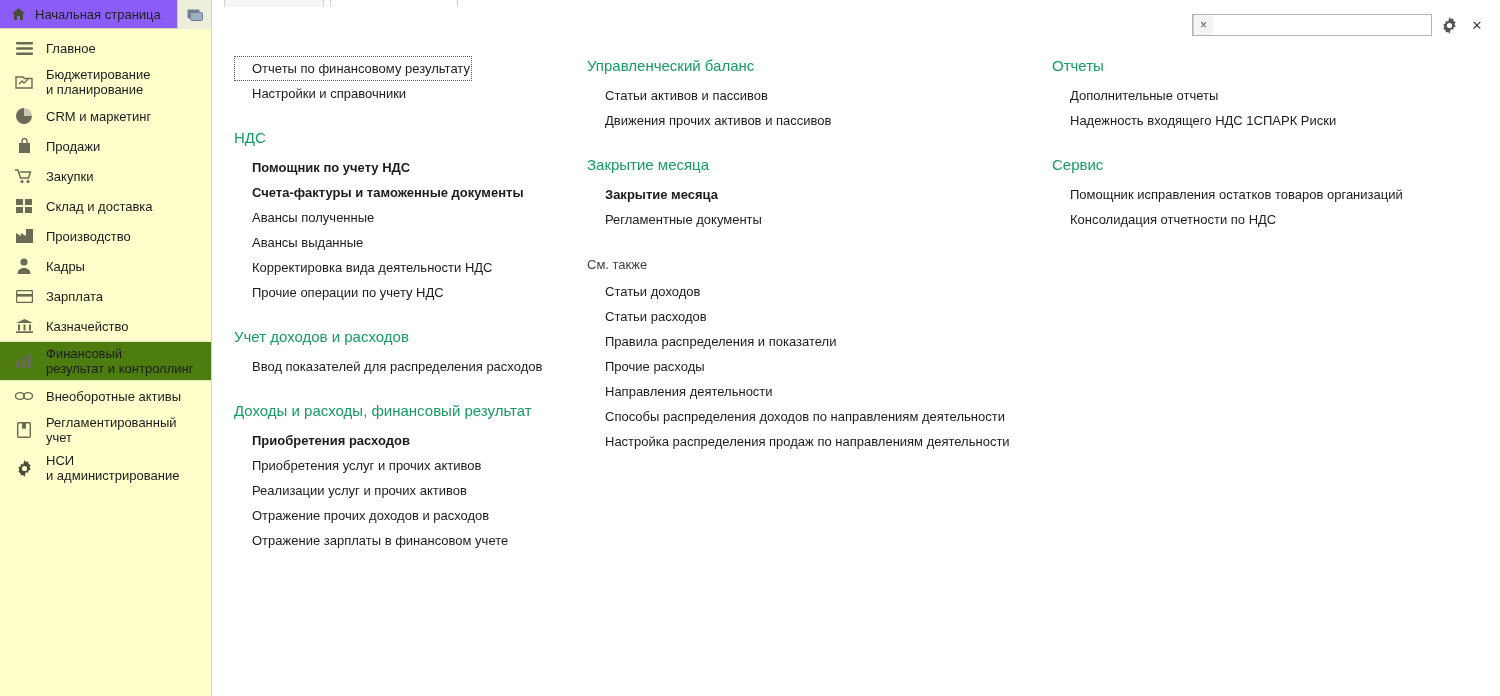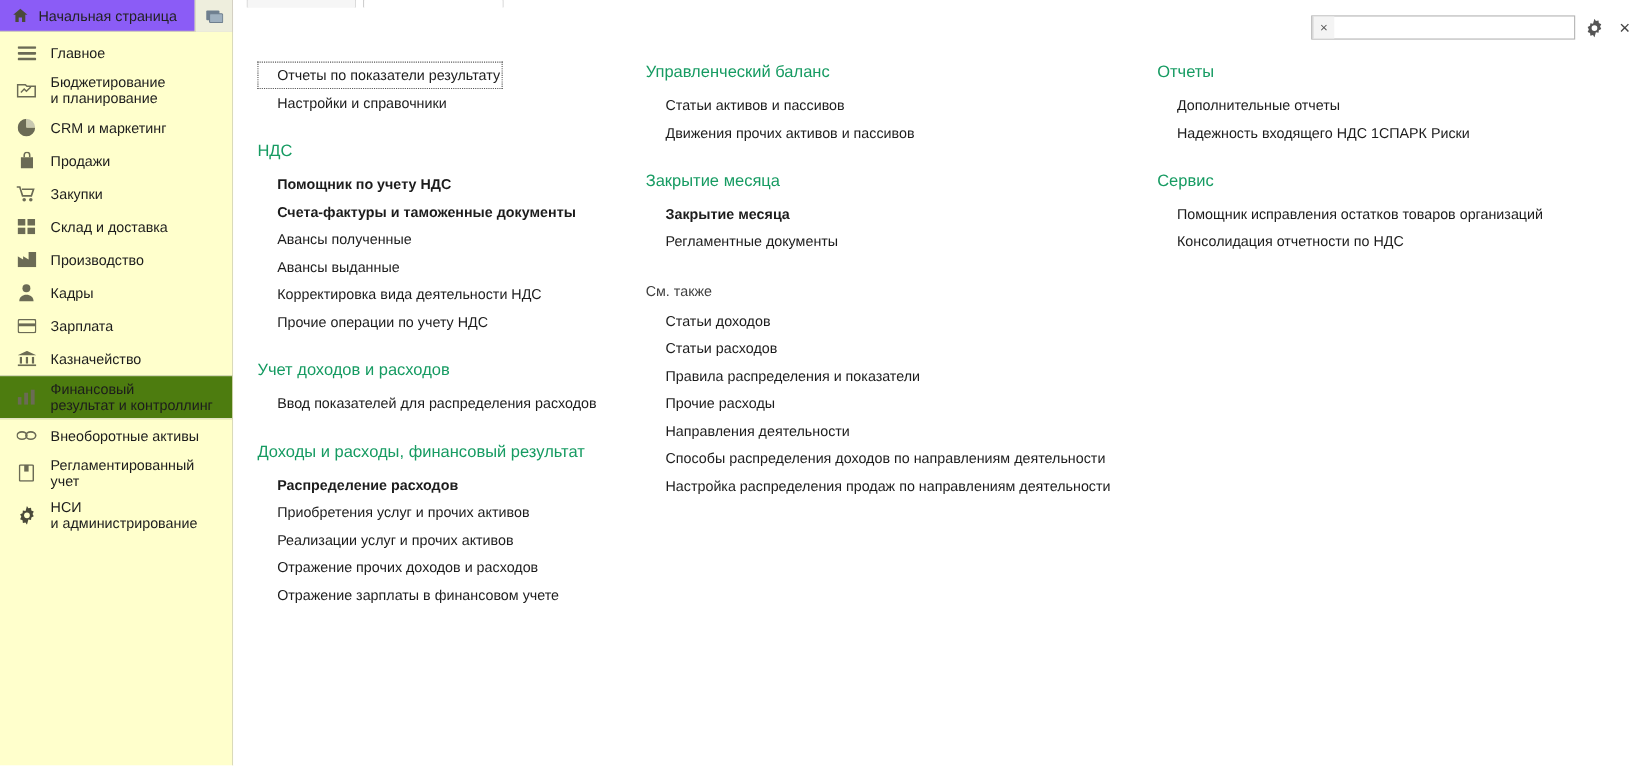--- a/index.html
+++ b/index.html
@@ -397,42 +397,42 @@
           </svg>
       </span>
       <span class="tb-btn">✕</span>
     </div>
 
     <div class="content">
       <div class="columns">
 
         <div class="col col1">
           <div class="top-links">
-            <span class="item-row"><a class="link focused" href="#">Отчеты по показатели результату</a></span>
+            <span class="item-row"><a class="link focused" href="#">Отчеты по финансовому результату</a></span>
             <span class="item-row"><a class="link" href="#">Настройки и справочники</a></span>
           </div>
 
           <div class="group">
             <div class="group-title">НДС</div>
             <span class="item-row"><a class="link bold" href="#">Помощник по учету НДС</a></span>
             <span class="item-row"><a class="link bold" href="#">Счета-фактуры и таможенные документы</a></span>
             <span class="item-row"><a class="link" href="#">Авансы полученные</a></span>
             <span class="item-row"><a class="link" href="#">Авансы выданные</a></span>
             <span class="item-row"><a class="link" href="#">Корректировка вида деятельности НДС</a></span>
             <span class="item-row"><a class="link" href="#">Прочие операции по учету НДС</a></span>
           </div>
 
           <div class="group">
             <div class="group-title">Учет доходов и расходов</div>
             <span class="item-row"><a class="link" href="#">Ввод показателей для распределения расходов</a></span>
           </div>
 
           <div class="group">
             <div class="group-title">Доходы и расходы, финансовый результат</div>
-            <span class="item-row"><a class="link bold" href="#">Распределение расходов</a></span>
+            <span class="item-row"><a class="link bold" href="#">Приобретения расходов</a></span>
             <span class="item-row"><a class="link" href="#">Приобретения услуг и прочих активов</a></span>
             <span class="item-row"><a class="link" href="#">Реализации услуг и прочих активов</a></span>
             <span class="item-row"><a class="link" href="#">Отражение прочих доходов и расходов</a></span>
             <span class="item-row"><a class="link" href="#">Отражение зарплаты в финансовом учете</a></span>
           </div>
         </div>
 
         <div class="col col2">
           <div class="group first">
             <div class="group-title">Управленческий баланс</div>

